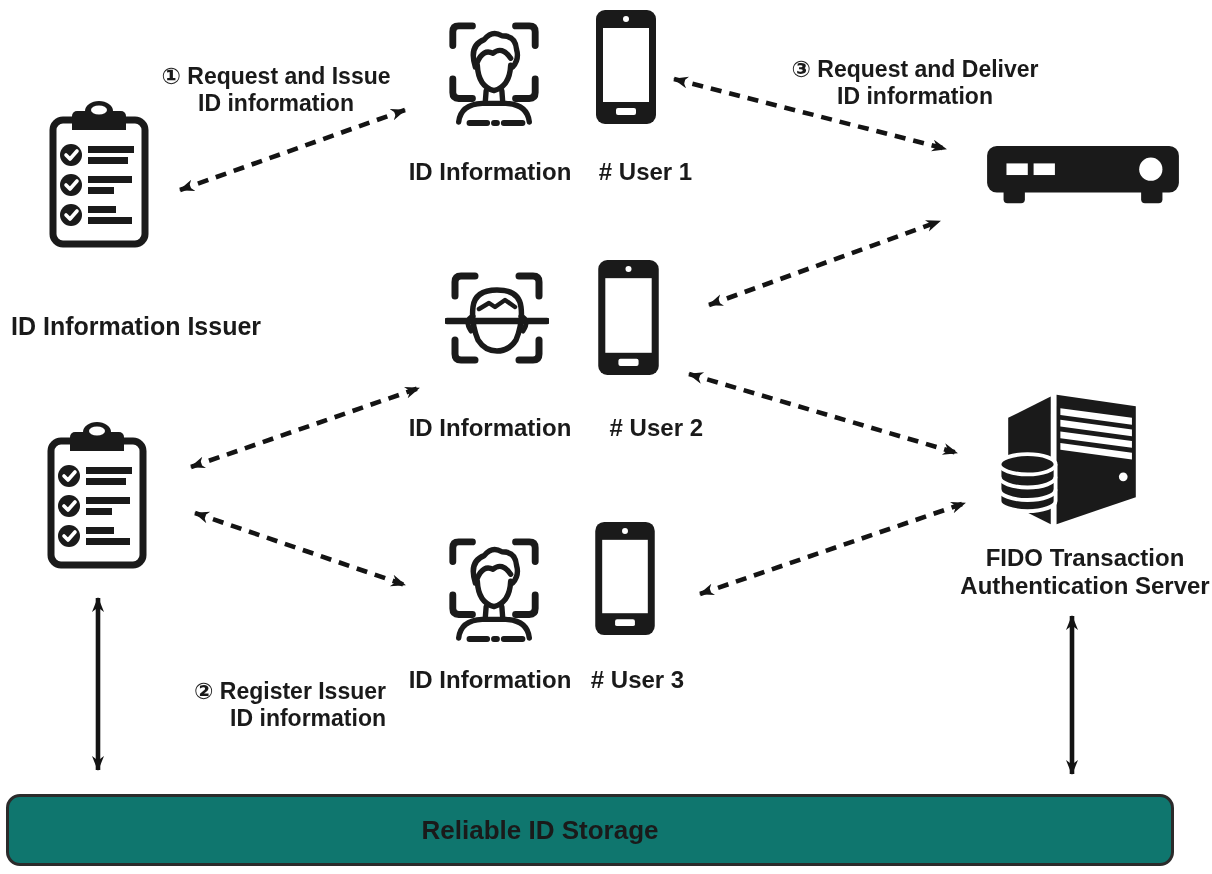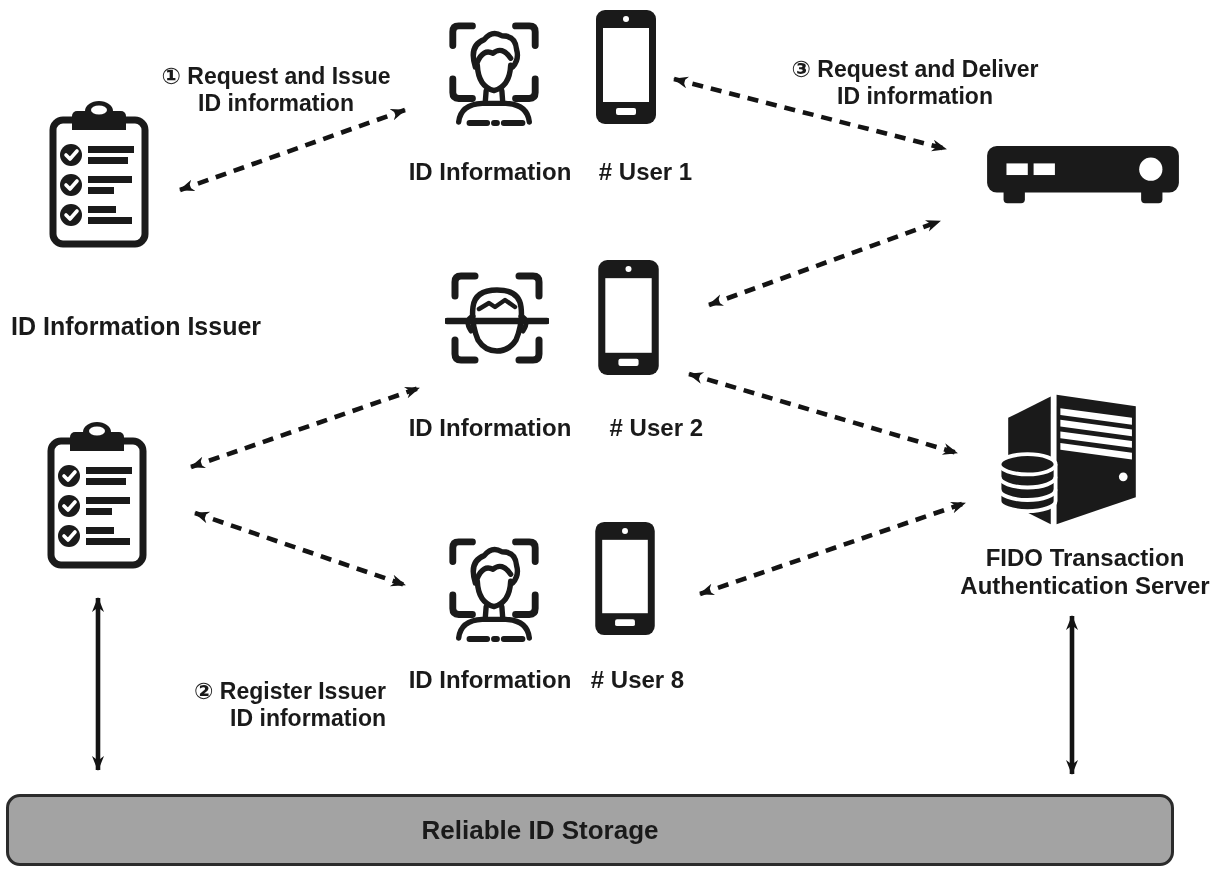--- a/index.html
+++ b/index.html
@@ -19,21 +19,21 @@
     text-align:center;
     line-height:1.18;
   }
   .step{font-size:23px;line-height:27px;}
   .rowlbl{font-size:24px;}
   .nodelbl{font-size:24px;}
   .issuer{font-size:25px;text-align:left;}
   .arrows{position:absolute;left:0;top:0;width:1212px;height:874px;}
   .storage{
     position:absolute;left:6px;top:794px;width:1168px;height:72px;
-    border:3px solid #2b2b2b;border-radius:14px;background:#a3a3a3;
+    border:3px solid #2b2b2b;border-radius:14px;background:#0f766e;
     display:flex;align-items:center;justify-content:center;
     box-sizing:border-box;padding-right:100px;
   }
   .storage .lbl{font-size:26px;}
   svg{display:block;}
 </style>
 </head>
 <body>
 
 <div class="canvas">
@@ -199,21 +199,21 @@
   </div>
   <div class="abs" style="left:592px;top:520px;width:66px;height:119px;">
     <svg viewBox="0 0 66 120" width="66" height="119">
       <rect x="3" y="2" width="60" height="114" rx="9" fill="#1a1a1a"></rect>
       <rect x="10" y="20" width="46" height="74" fill="#fff"></rect>
       <circle cx="33" cy="11" r="3" fill="#fff"></circle>
       <rect x="23" y="100" width="20" height="7" rx="2" fill="#fff"></rect>
     </svg>
   </div>
   <div class="abs lbl rowlbl" style="left:400px;top:666px;width:180px;">ID Information</div>
-  <div class="abs lbl rowlbl" style="left:580px;top:666px;width:115px;"># User 8</div>
+  <div class="abs lbl rowlbl" style="left:580px;top:666px;width:115px;"># User 3</div>
 
   <div class="abs" style="left:985px;top:145px;width:196px;height:62px;">
     <svg viewBox="0 0 200 64" width="196" height="62">
       <g fill="#1a1a1a">
         <rect x="18" y="44" width="22" height="16" rx="4"></rect>
         <rect x="160" y="44" width="22" height="16" rx="4"></rect>
         <rect x="1" y="1" width="198" height="48" rx="10"></rect>
       </g>
       <rect x="21" y="19" width="22" height="12" fill="#fff"></rect>
       <rect x="49" y="19" width="22" height="12" fill="#fff"></rect>

